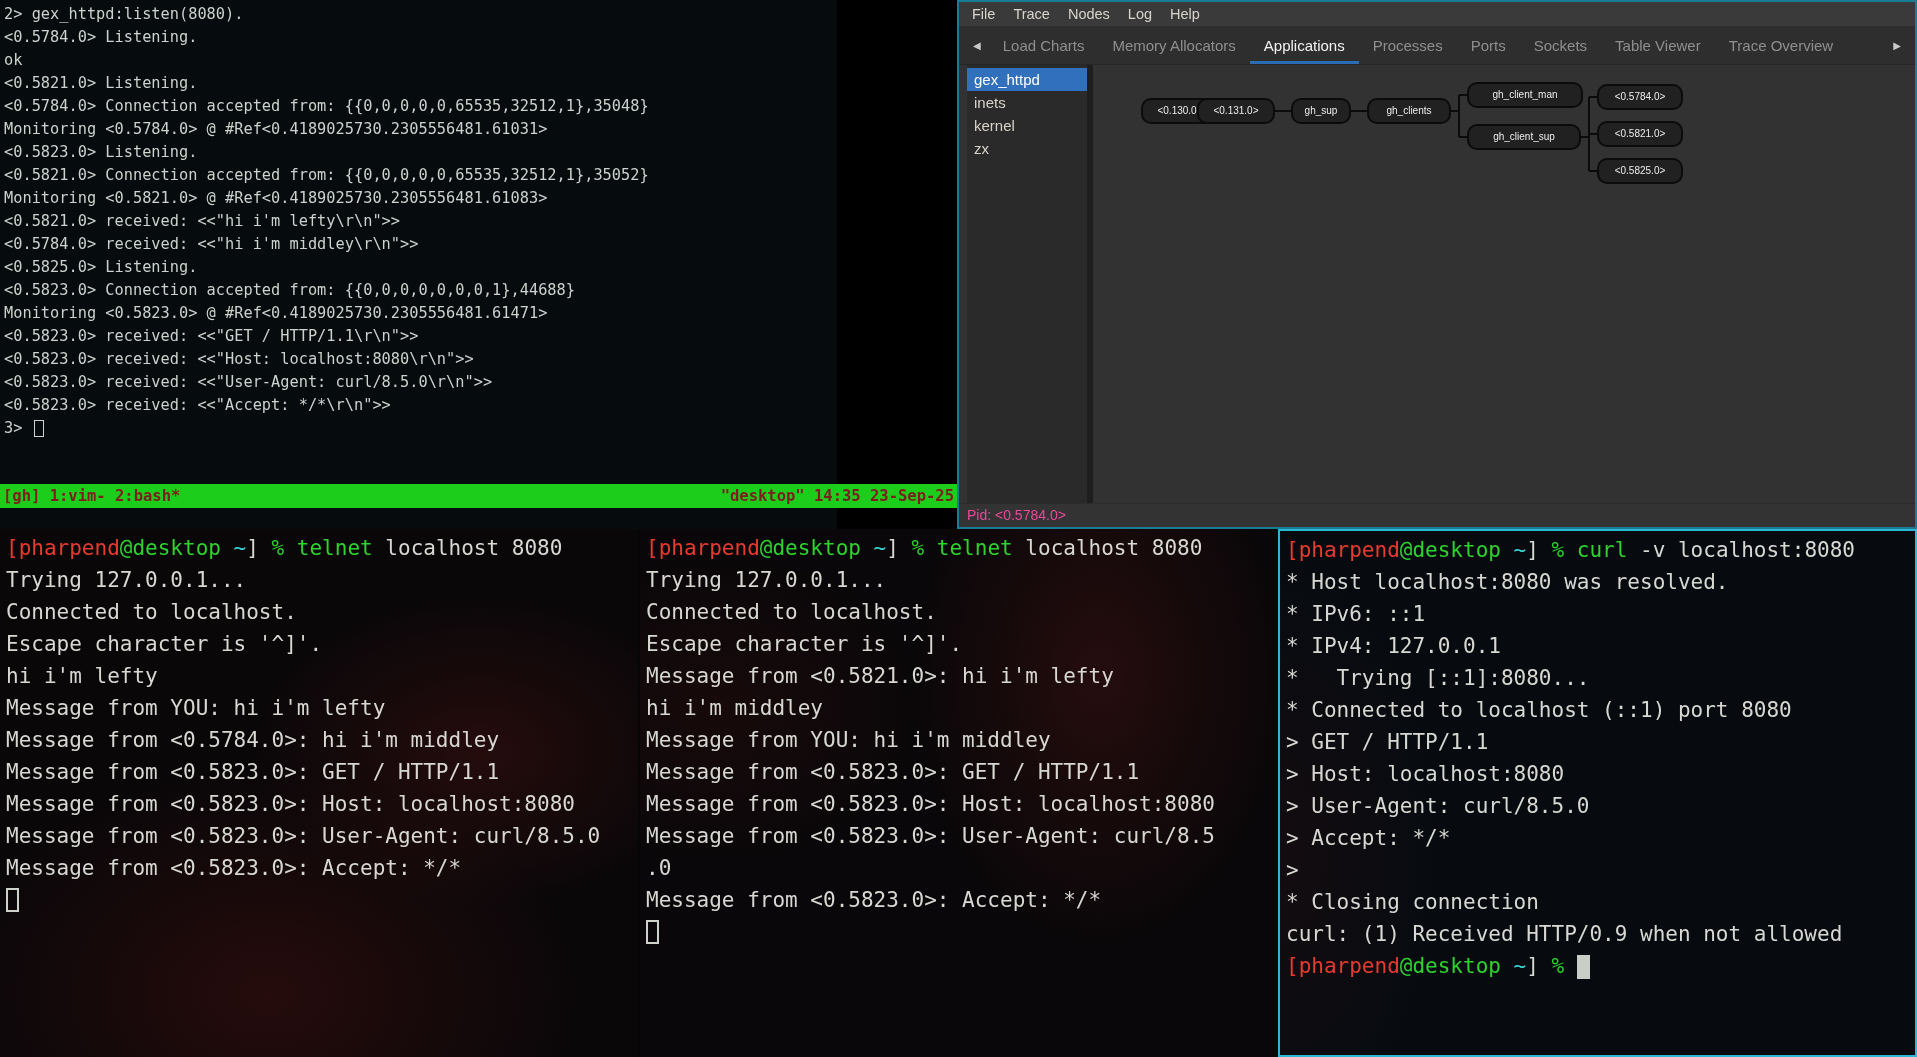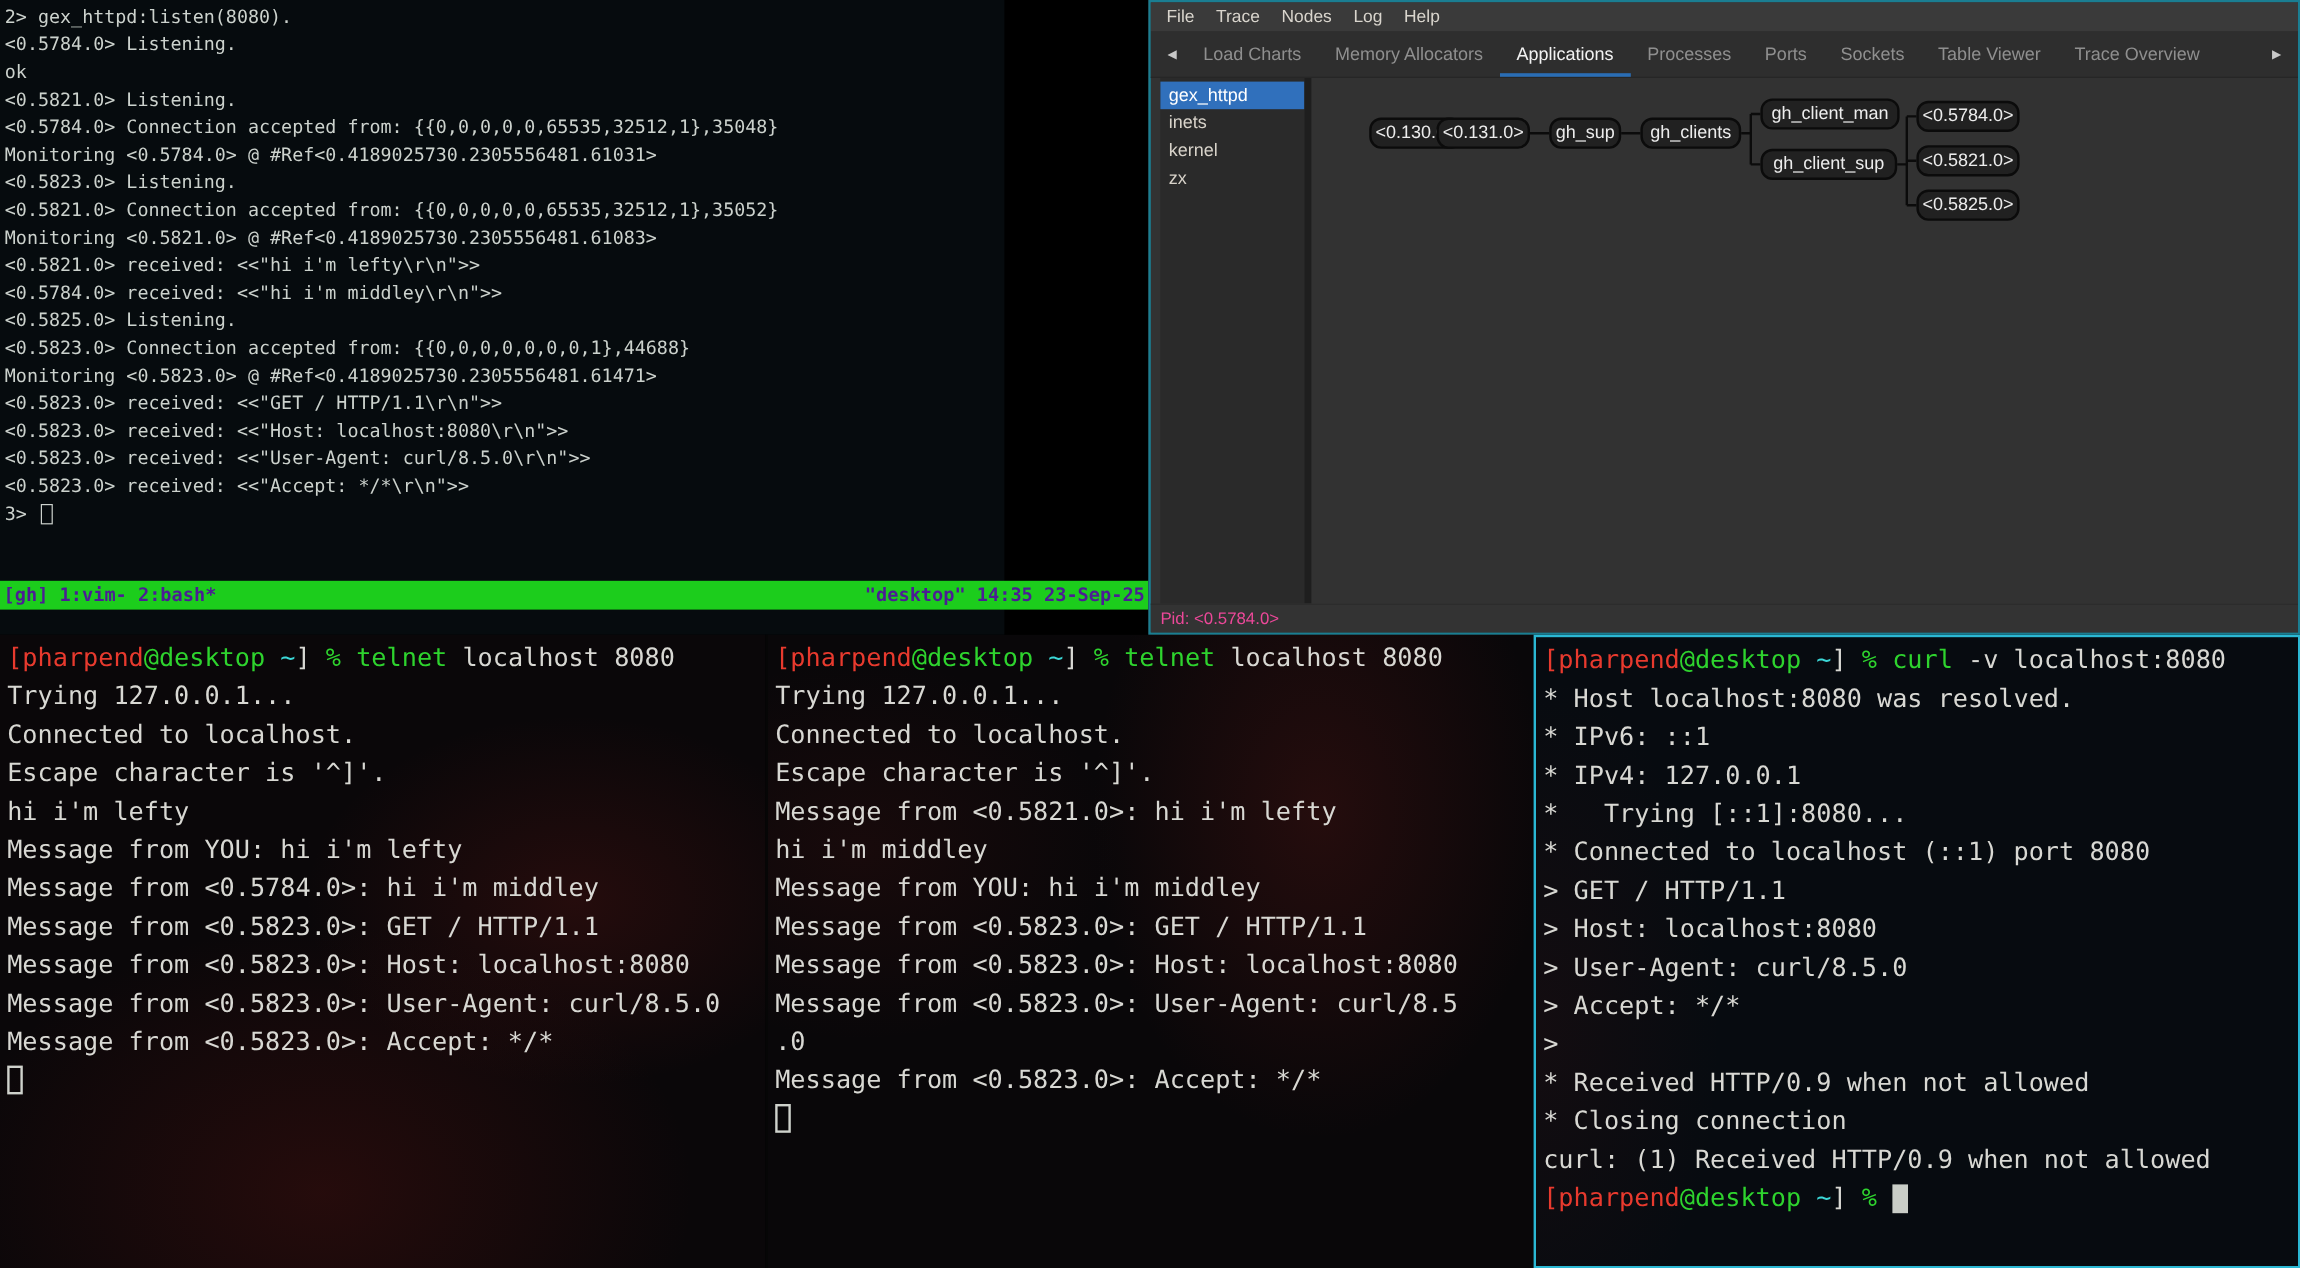--- a/index.html
+++ b/index.html
@@ -8,21 +8,21 @@
   .line{white-space:pre;}
 
   
   .erl-term{position:absolute;left:0;top:0;width:837px;height:529px;background:#060b0e;}
   .erl-out{padding:3px 0 0 4px;font-size:15.3px;line-height:23px;color:#ccd2cd;}
   .erl-prompt{display:flex;align-items:center;}
   .cur-hollow-sm{display:inline-block;width:10px;height:17px;border:1.5px solid #ccd2cd;margin-left:2px;box-sizing:border-box;}
 
   
   .tmux{position:absolute;left:0;top:484px;width:957px;height:24px;background:#1ccd1c;
-        color:#4c1d95;font-size:15.5px;font-weight:bold;line-height:24px;
+        color:#7f1d1d;font-size:15.5px;font-weight:bold;line-height:24px;
         display:flex;justify-content:space-between;padding:0 3px;box-sizing:border-box;}
 
   
   .observer{position:absolute;left:957px;top:0;width:960px;height:529px;box-sizing:border-box;
             background:#323232;border:2px solid #1a7e92;display:flex;flex-direction:column;
             font-family:"Liberation Sans",sans-serif;}
   .menubar{height:24px;background:#3a3a3a;display:flex;align-items:center;gap:18px;
            padding-left:13px;font-size:14.5px;color:#d9d5cd;flex:0 0 auto;}
   .menubar span{cursor:default;}
   .tabbar{height:38px;background:#2e2e2e;display:flex;align-items:stretch;padding:0 6px;
@@ -33,21 +33,21 @@
   .tab.active{color:#f2f2f2;border-bottom-color:#2a6db4;}
   .obs-content{flex:1 1 auto;display:flex;min-height:0;}
   .sidebar{width:120px;margin-left:8px;padding-top:3px;background:#2a2a2a;flex:0 0 auto;}
   .sideitem{height:23px;line-height:23px;padding-left:7px;font-size:15px;color:#d8d3ca;
             white-space:nowrap;overflow:hidden;}
   .sideitem.selected{background:#3070bc;color:#ffffff;}
   .sidescroll{width:6px;background:#1e1e1e;flex:0 0 auto;}
   .canvas{flex:1 1 auto;position:relative;background:#323232;overflow:hidden;}
   .canvas svg{position:absolute;left:0;top:0;}
   .node{position:absolute;height:26px;line-height:22px;box-sizing:border-box;background:#212121;
-        border:2px solid #0b0b0b;border-radius:10px;color:#ececec;font-size:15px;text-align:center;
+        border:2px solid #0b0b0b;border-radius:10px;color:#ececec;font-size:10px;text-align:center;
         white-space:nowrap;}
   .statusbar{height:23px;flex:0 0 auto;background:#333333;border-top:1px solid #2b2b2b;
              color:#ec4899;font-size:14px;line-height:22px;padding-left:8px;}
 
   
   .pane{position:absolute;top:529px;height:528px;box-sizing:border-box;overflow:hidden;
         font-size:21px;line-height:32px;color:#d8d8d3;}
   .pane .inner{padding:3px 0 0 6px;}
   .pane-left{left:0;width:638px;
     background:radial-gradient(ellipse 320px 220px at 75% 42%, rgba(145,32,26,.20), transparent 70%),
@@ -202,21 +202,20 @@
           <div class="line">* Host localhost:8080 was resolved.</div>
           <div class="line">* IPv6: ::1</div>
           <div class="line">* IPv4: 127.0.0.1</div>
           <div class="line">*   Trying [::1]:8080...</div>
           <div class="line">* Connected to localhost (::1) port 8080</div>
           <div class="line">&gt; GET / HTTP/1.1</div>
           <div class="line">&gt; Host: localhost:8080</div>
           <div class="line">&gt; User-Agent: curl/8.5.0</div>
           <div class="line">&gt; Accept: */*</div>
           <div class="line">&gt;</div>
-          <div class="line">* Received HTTP/0.9 when not allowed</div>
           <div class="line">* Closing connection</div>
           <div class="line">curl: (1) Received HTTP/0.9 when not allowed</div>
         </div>
       <div class="line"><span class="c-red">[pharpend</span><span class="c-green">@desktop</span><span class="c-cyan"> ~</span><span class="c-white">] </span><span class="c-green">% </span><span class="cur-solid"></span></div>
     </div>
   </div>
 
 </div>
 
 </body></html>

